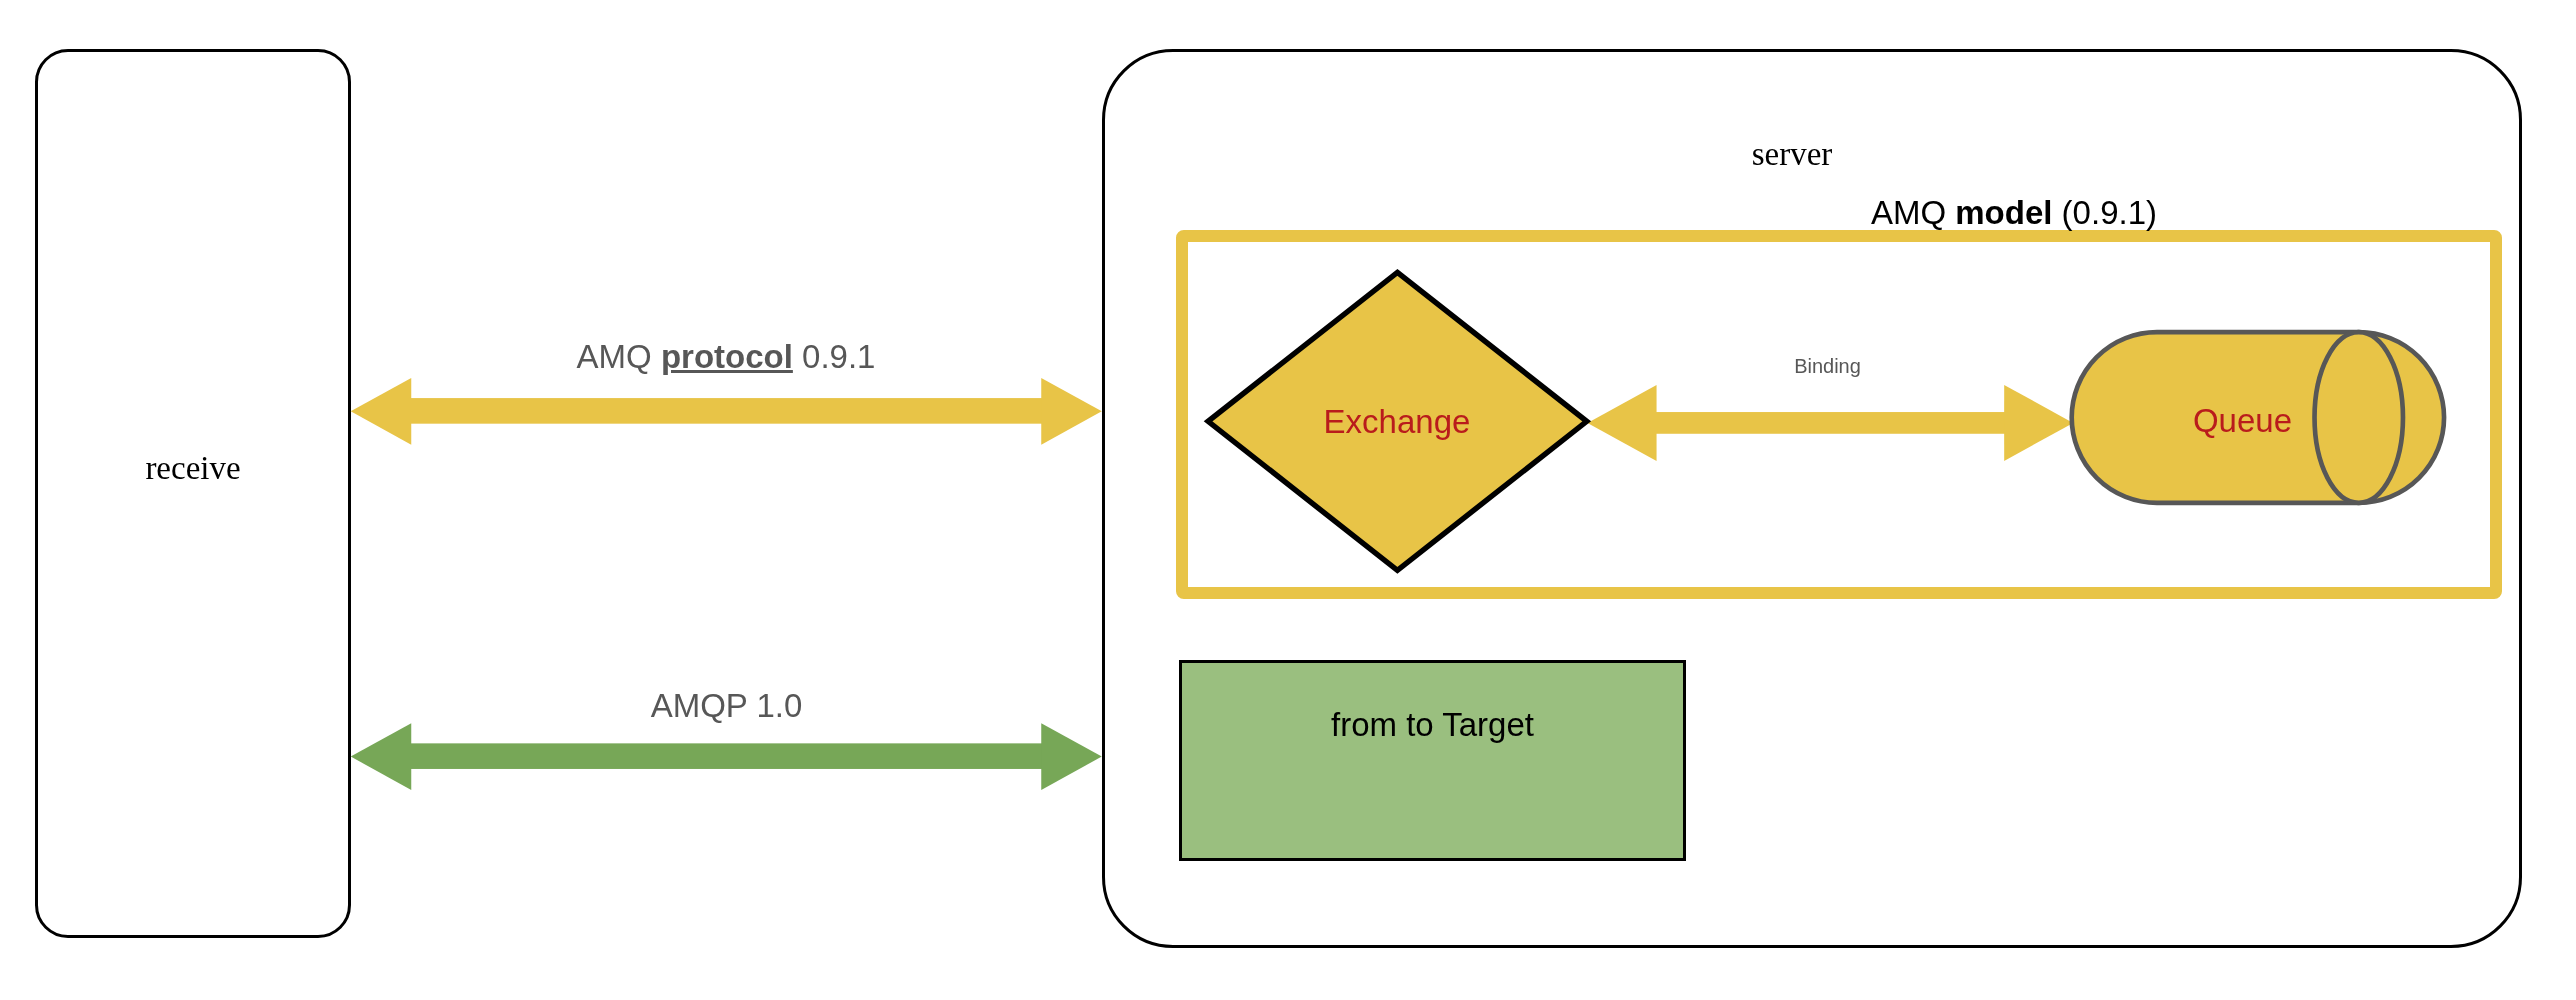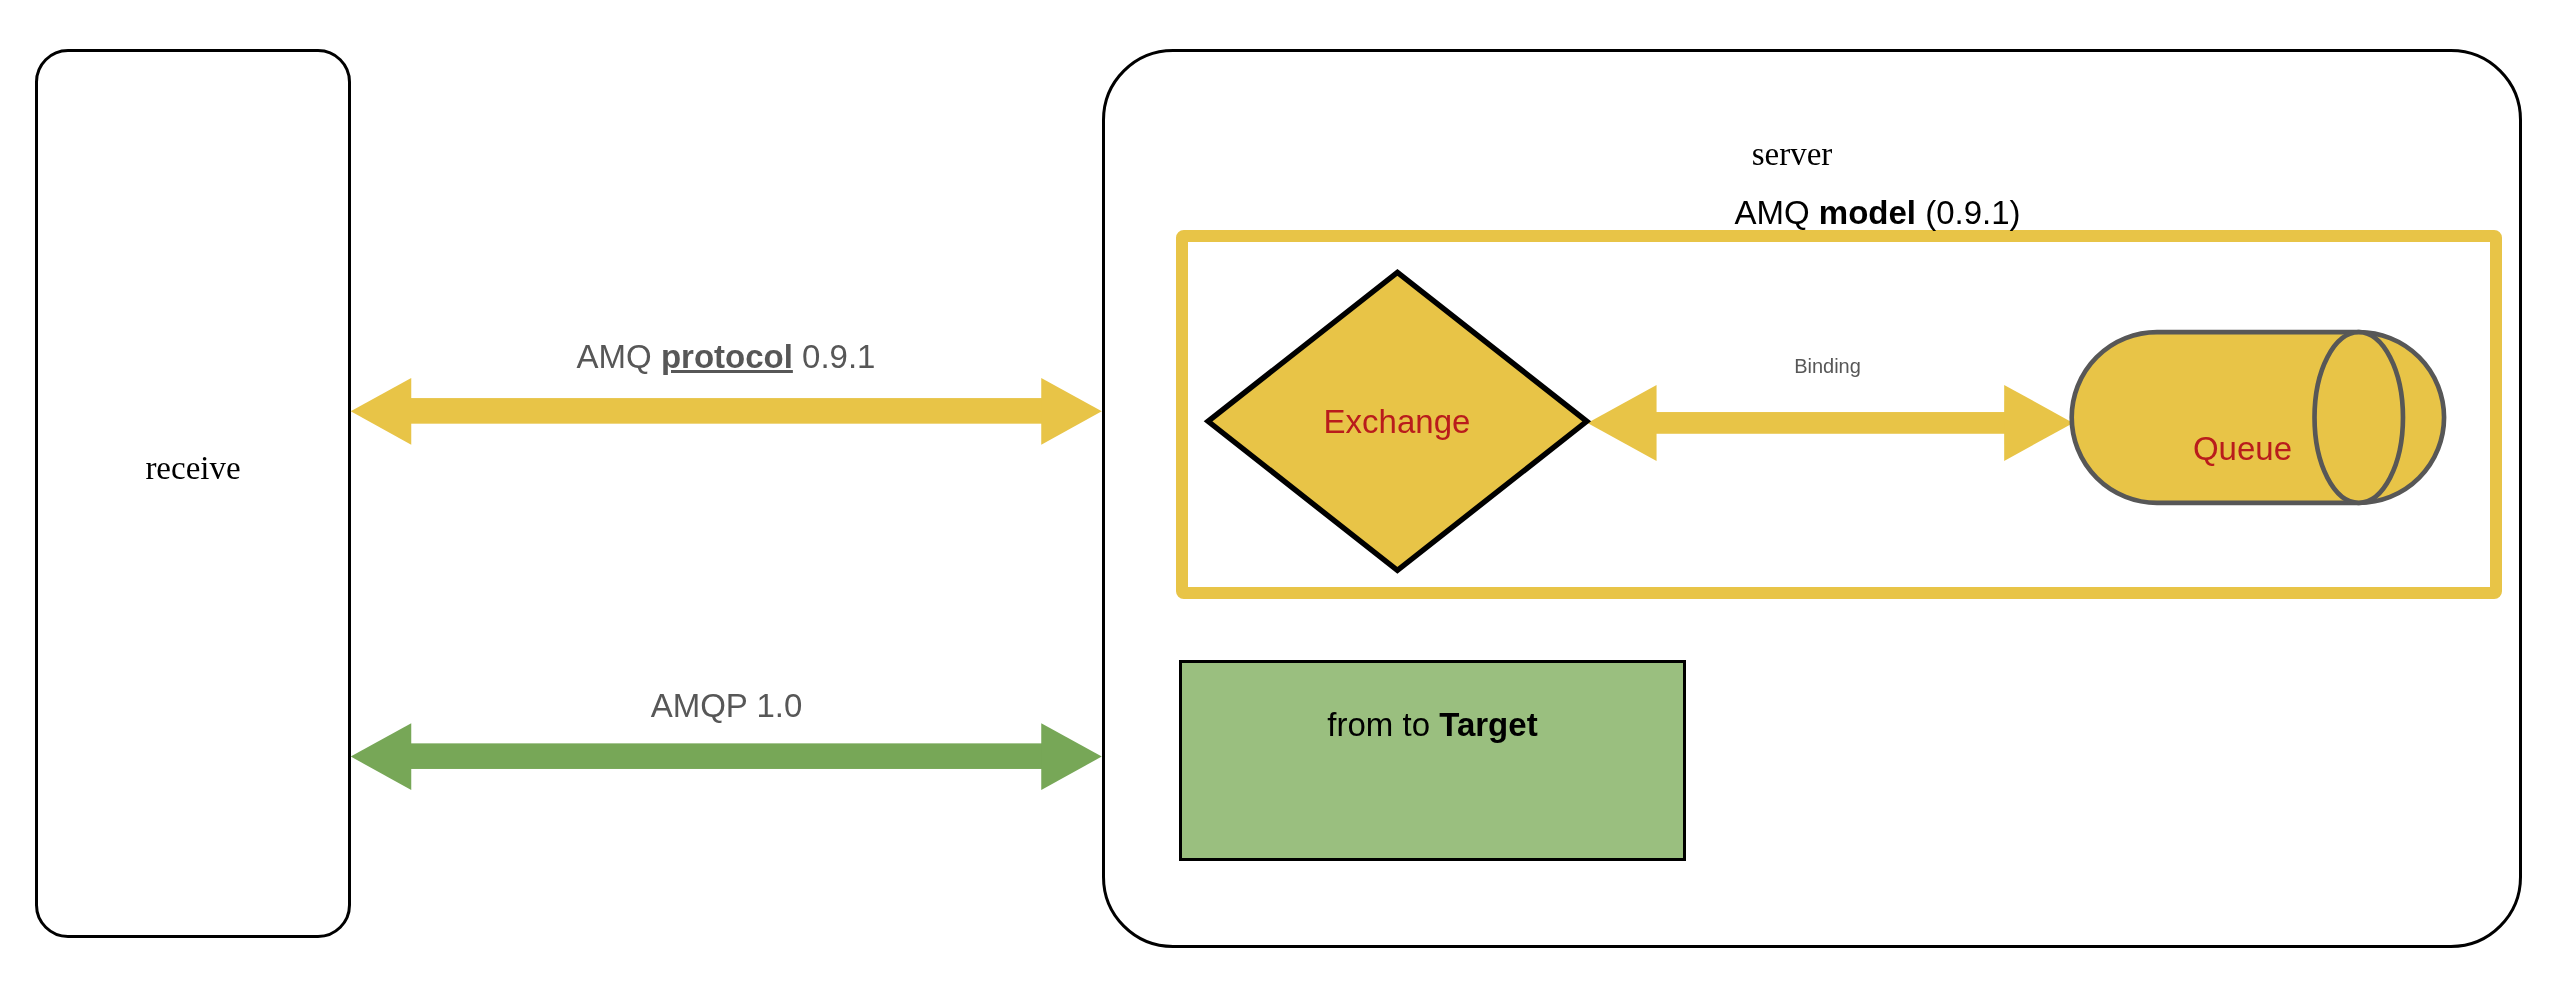--- a/index.html
+++ b/index.html
@@ -65,21 +65,21 @@
     background: transparent;
     box-sizing: border-box;
   }
   #model-label {
     position: absolute;
     left: 1598px; top: 194px;
     width: 559px;
     font-size: 33px;
     color: #000000;
     white-space: nowrap;
-    text-align: center;
+    text-align: right;
   }
   #model-label b { font-weight: bold; }
 
   
   #shapes {
     position: absolute;
     left: 0; top: 0;
     width: 2576px; height: 1001px;
     pointer-events: none;
   }
@@ -87,21 +87,21 @@
 
   
   .shape-text {
     position: absolute;
     font-size: 33px;
     color: #b91c1c;
     white-space: nowrap;
     text-align: center;
   }
   #exchange-label { left: 1242px; top: 403px; width: 310px; }
-  #queue-label    { left: 2095px; top: 402px; width: 295px; margin-top: 28px; }
+  #queue-label    { left: 2095px; top: 402px; width: 295px; }
 
   .arrow-text {
     position: absolute;
     font-size: 33px;
     color: #575757;
     white-space: nowrap;
     text-align: center;
   }
   .arrow-text b { font-weight: bold; color: #575757; text-decoration: underline; }
   #amq-protocol-label { left: 493px;  top: 338px; width: 466px; }
@@ -119,21 +119,21 @@
   }
   #green-text {
     position: absolute;
     left: 1179px; top: 701px;
     width: 507px;
     font-size: 33px;
     color: #000000;
     text-align: center;
     line-height: 1.45;
   }
-  #green-text b { font-weight: bold; }
+  #green-text b { font-weight: normal; }
 </style>
 </head>
 <body>
 
 <div id="stage">
 
   <div class="container-box" id="client-box"></div>
   <div class="box-label" id="client-label">receive</div>
 
   <div class="container-box" id="server-box"></div>

